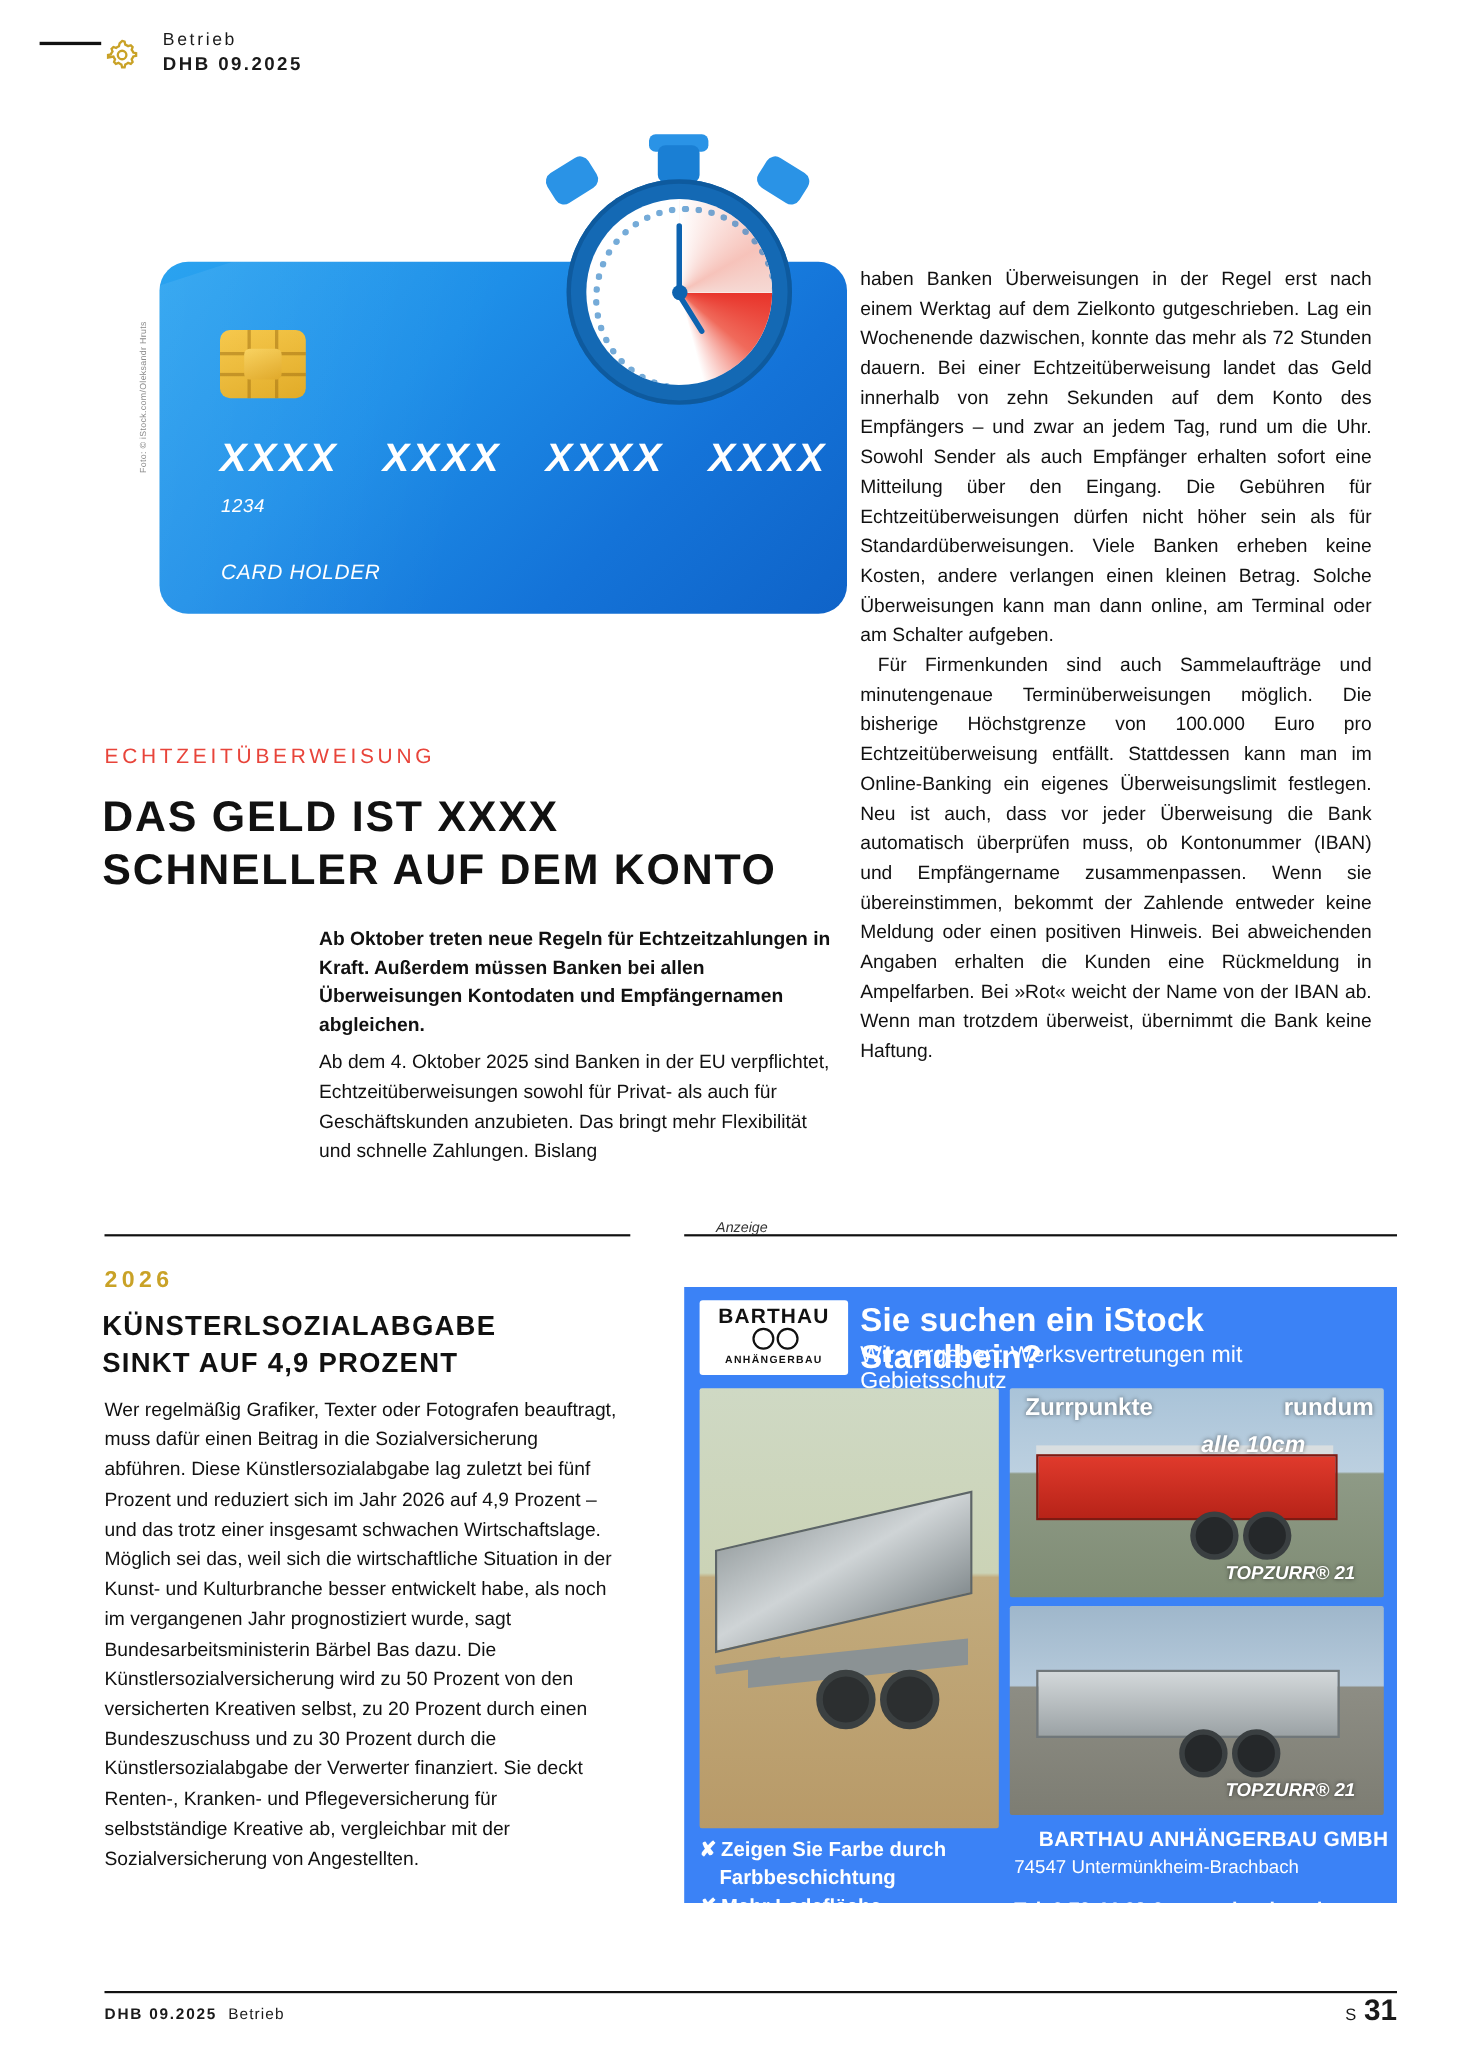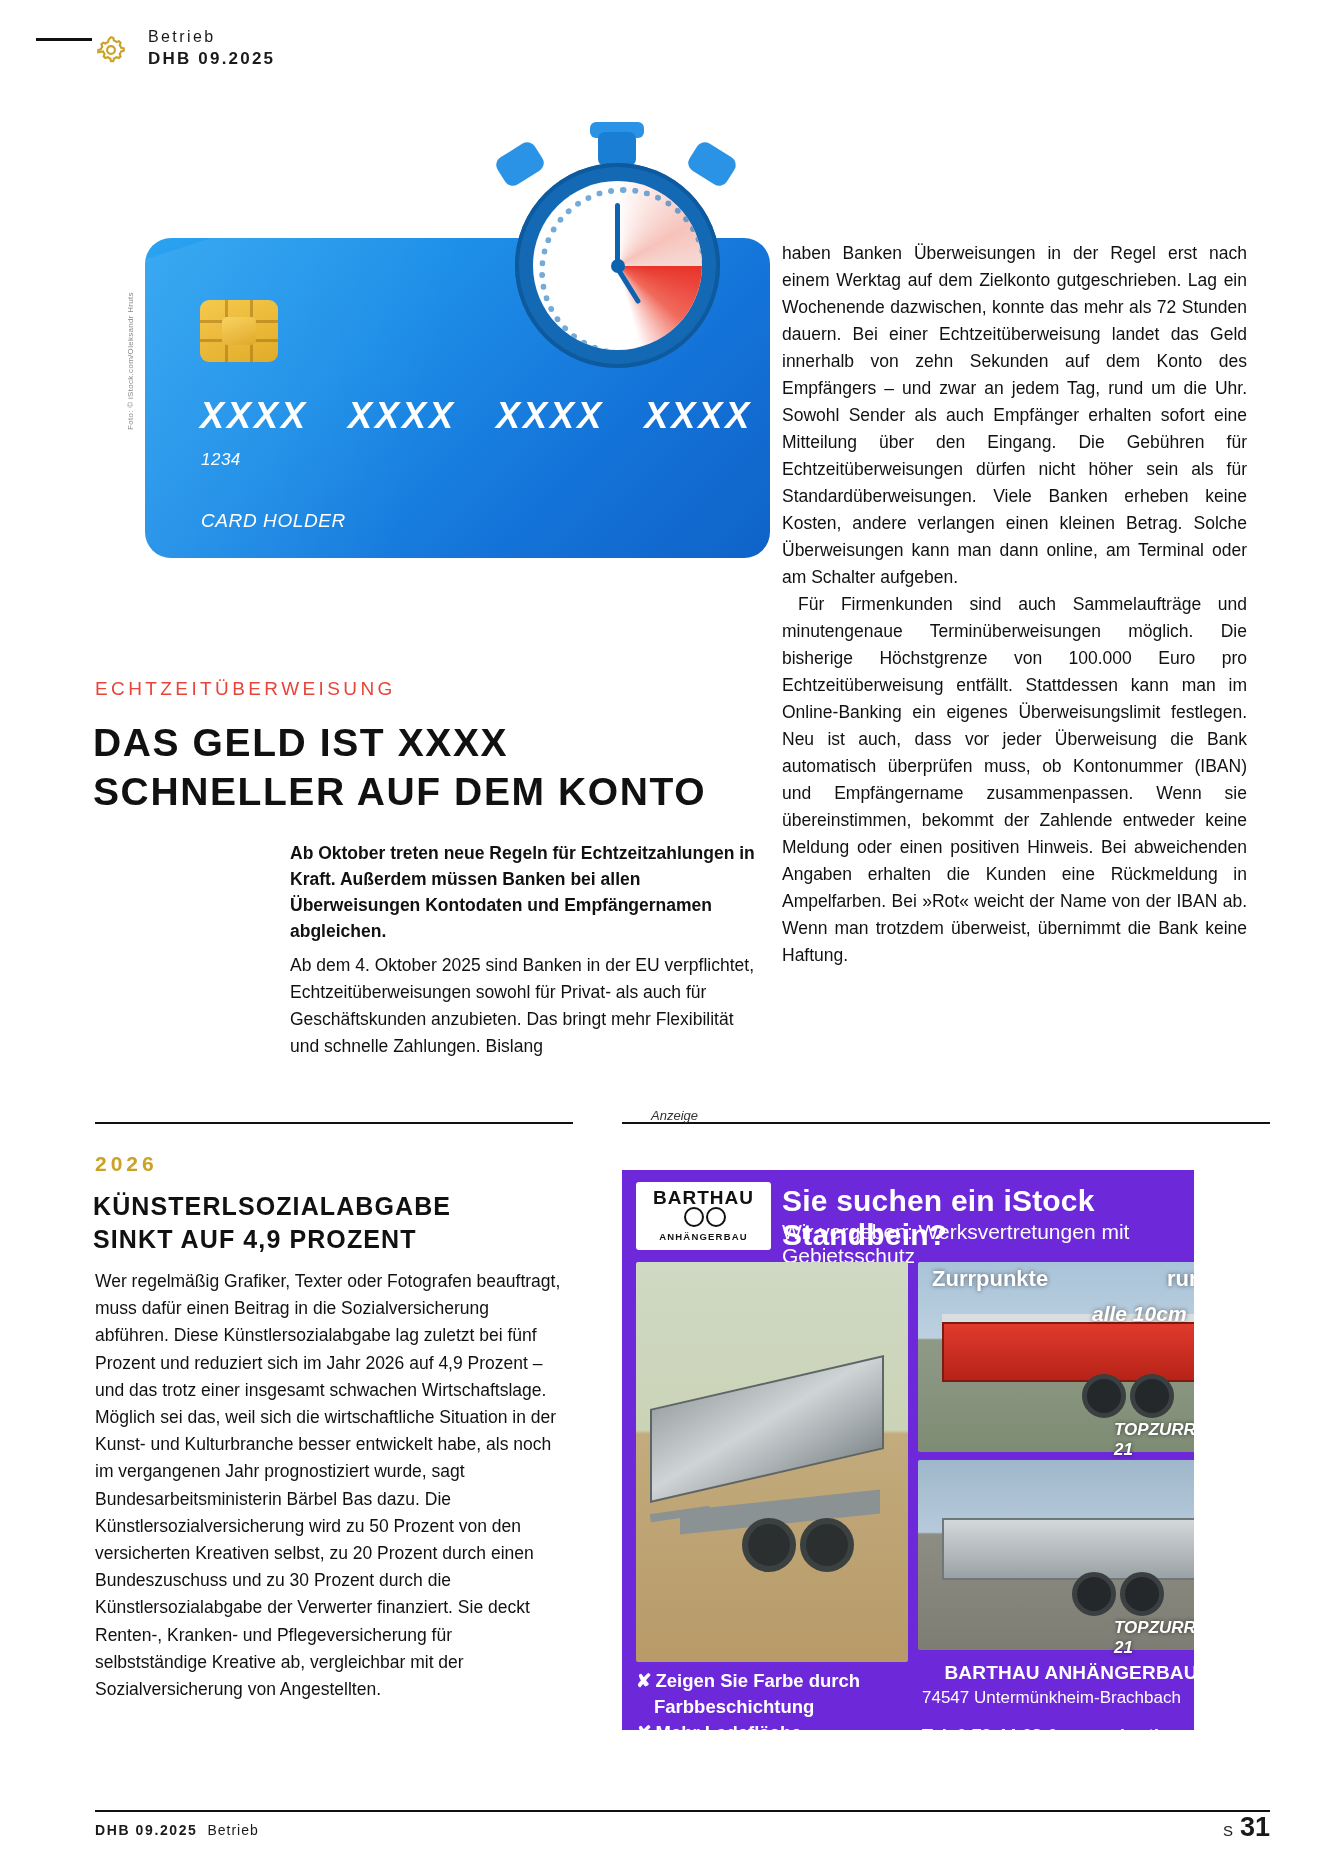--- a/index.html
+++ b/index.html
@@ -301,22 +301,22 @@
     width: 470px;
     font-size: 17.5px;
     line-height: 27.2px;
     color: #111;
   }
 
   
   .ad {
     position: absolute;
     left: 622px; top: 1170px;
-    width: 572px; height: 560px;
-    background: #6d28d9;
+    width: 648px; height: 560px;
+    background: #3b82f6;
     overflow: hidden;
   }
   .ad-logo {
     position: absolute;
     left: 14px; top: 12px;
     width: 135px; height: 68px;
     background: #ffffff;
     border-radius: 3px;
     text-align: center;
   }

